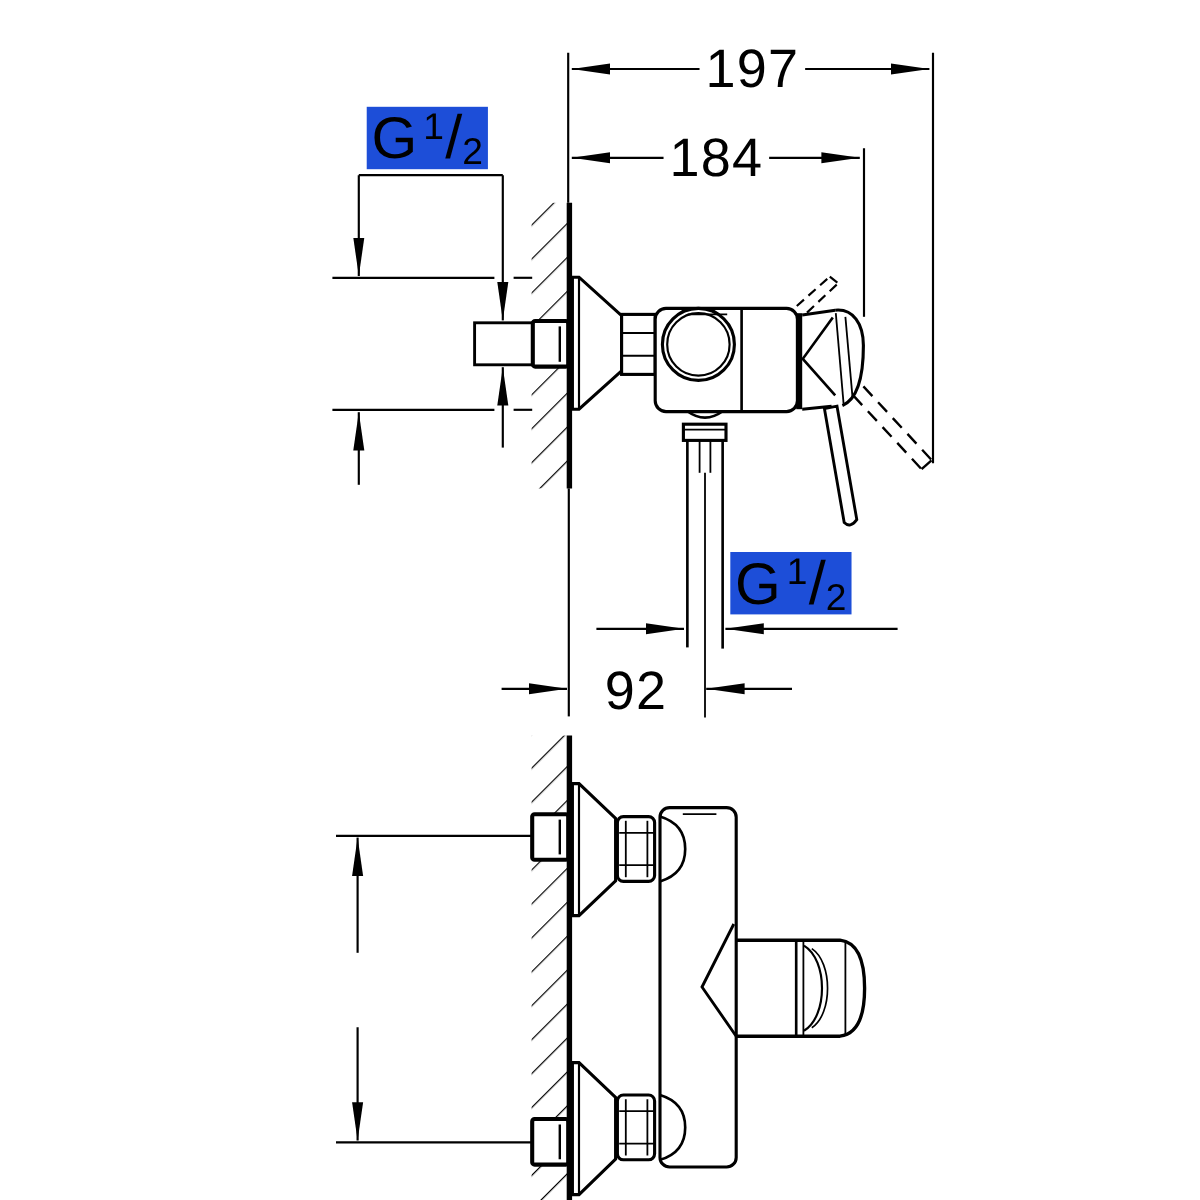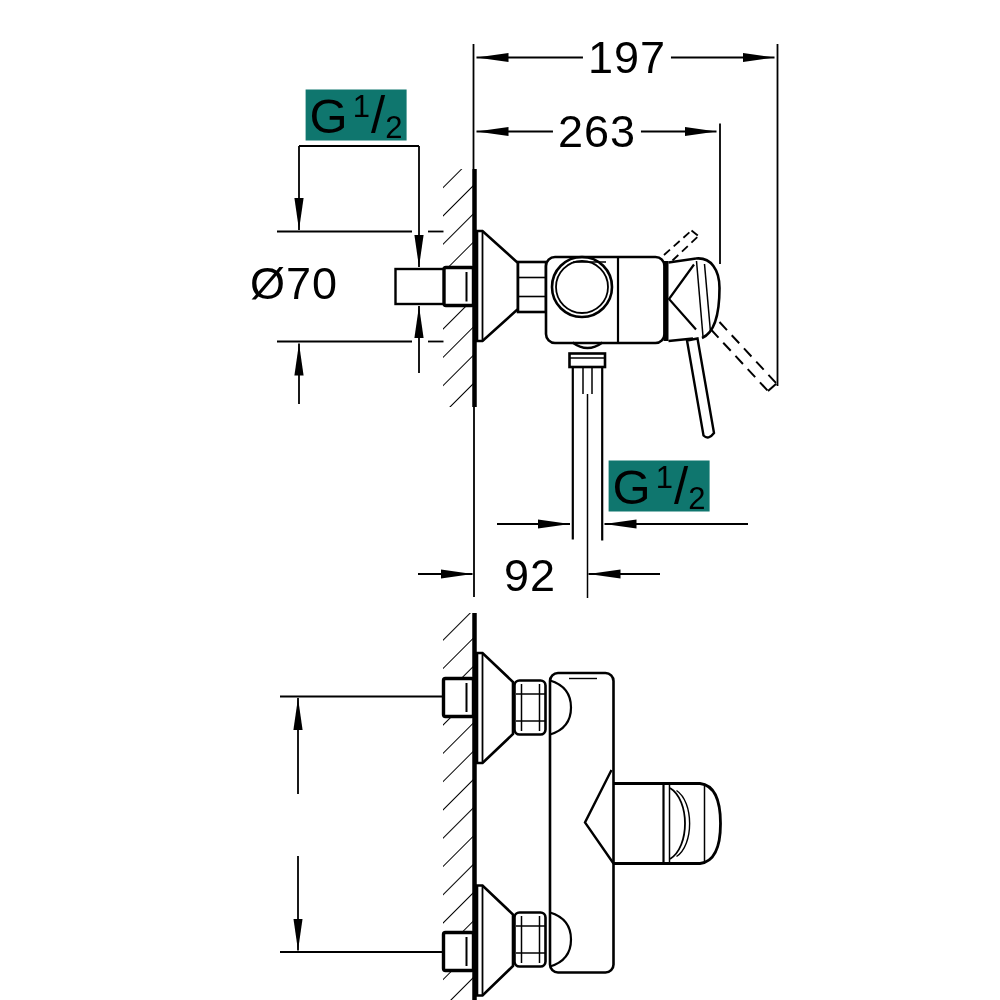--- a/index.html
+++ b/index.html
@@ -8,21 +8,21 @@
     font-family:"Liberation Sans",sans-serif;color:#000;overflow:hidden;margin-top:36px;
   }
   .stage svg{position:absolute;left:0;top:0;}
   .dim-label{
     position:absolute;transform:translate(-50%,-50%);
     background:#ffffff;color:#000;font-size:45px;line-height:1;
     padding:0 5px;white-space:nowrap;letter-spacing:1px;
   }
   .thread-label{
     position:absolute;transform:translate(-50%,-50%);
-    background:#0f766e;color:#000;font-size:49px;line-height:1;
+    background:#1d4ed8;color:#000;font-size:49px;line-height:1;
     padding:0 4px;white-space:nowrap;
   }
   .thread-label .num{font-size:31px;position:relative;top:-16px;margin-left:5px;}
   .thread-label .slash{font-size:51px;margin-left:1px;}
   .thread-label .den{font-size:31px;position:relative;top:5px;}
 </style>
 </head>
 <body>
 
 <div class="stage">
@@ -164,27 +164,26 @@
 
       <line x1="418" y1="538" x2="472.5" y2="538" marker-end="url(#arw)"></line>
       <line x1="660" y1="538" x2="588.5" y2="538" marker-end="url(#arw)"></line>
 
       <line x1="298" y1="758" x2="298" y2="662" marker-end="url(#arw)"></line>
       <line x1="298" y1="820" x2="298" y2="914.5" marker-end="url(#arw)"></line>
     </g>
   </svg>
 
   <div class="dim-label" style="left:627px;top:21px;">197</div>
-  <div class="dim-label" style="left:597px;top:95px;">263</div>
+  <div class="dim-label" style="left:597px;top:95px;">184</div>
 
   <div class="thread-label" style="left:356px;top:79px;">
     <span>G</span><span class="num">1</span><span class="slash">/</span><span class="den">2</span>
   </div>
 
-  <div class="dim-label" style="left:294px;top:247px;">Ø70</div>
 
   <div class="thread-label" style="left:659px;top:450px;">
     <span>G</span><span class="num">1</span><span class="slash">/</span><span class="den">2</span>
   </div>
 
   <div class="dim-label" style="left:530px;top:539px;">92</div>
 
 </div>
 
 </body></html>

